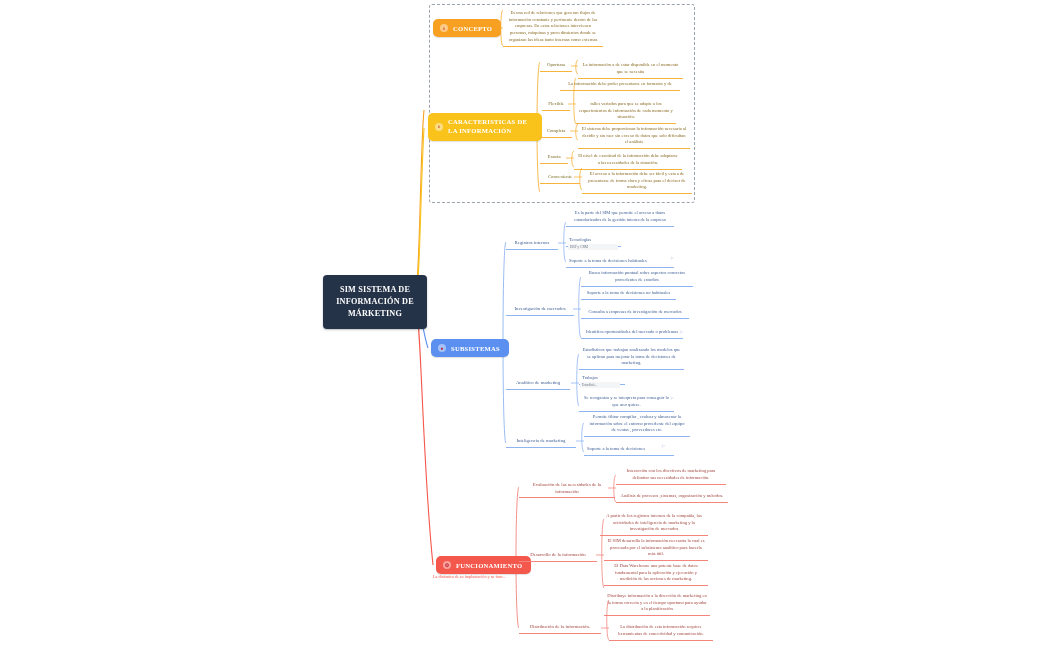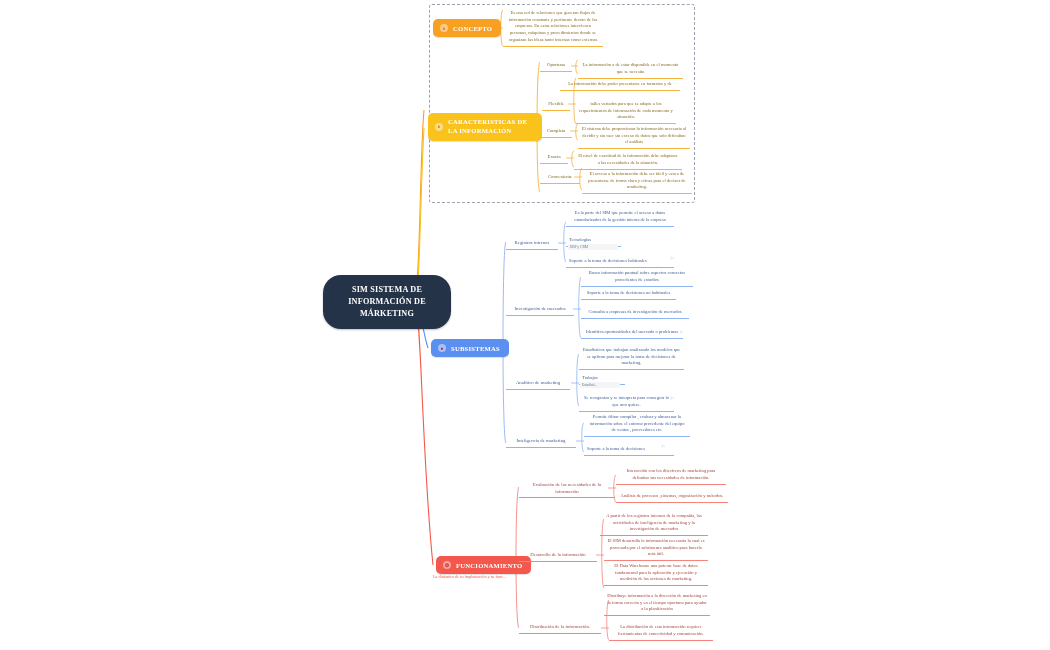--- a/index.html
+++ b/index.html
@@ -6,22 +6,22 @@
   body{
     width:1050px;height:650px;background:#ffffff;
     font-family:"Liberation Serif", serif;
     position:relative;overflow:hidden;
   }
   .canvas{position:absolute;left:0;top:0;width:1050px;height:650px;}
 
   
   .root{
     position:absolute;left:323px;top:275px;width:92px;
-    background:#253349;color:#ffffff;border-radius:18px;
-    padding:9px 18px;text-align:center;
+    background:#253349;color:#ffffff;border-radius:4px;
+    padding:9px 6px;text-align:center;
     font-family:"Liberation Serif", serif;
     font-weight:bold;font-size:8.2px;line-height:1.45;
     letter-spacing:.2px;
     box-shadow:0 1px 2px rgba(0,0,0,.25);
   }
 
   
   .pill{
     position:absolute;border-radius:5px;color:#fff;
     font-family:"Liberation Serif", serif;

